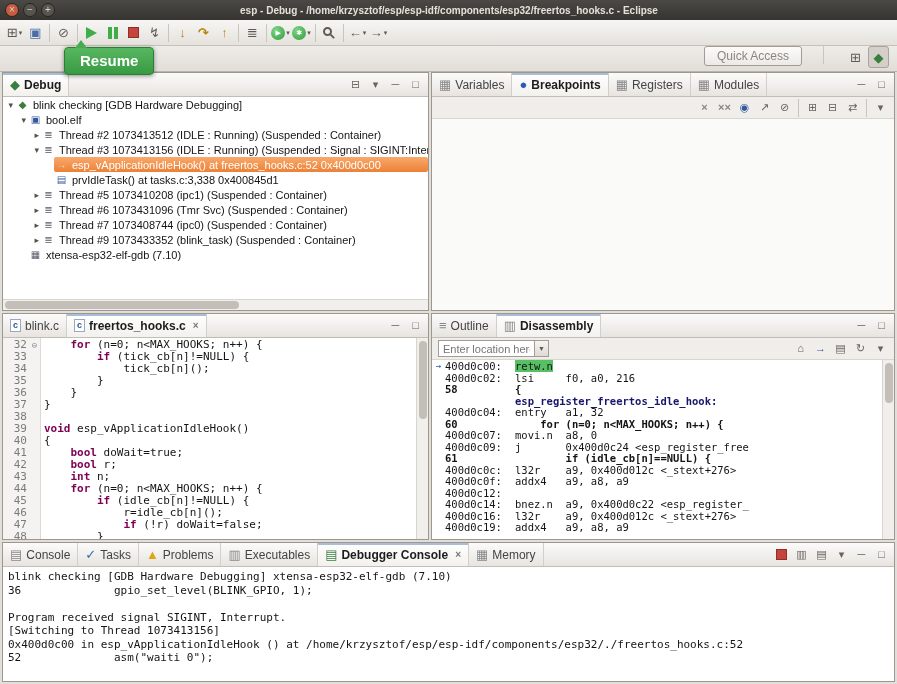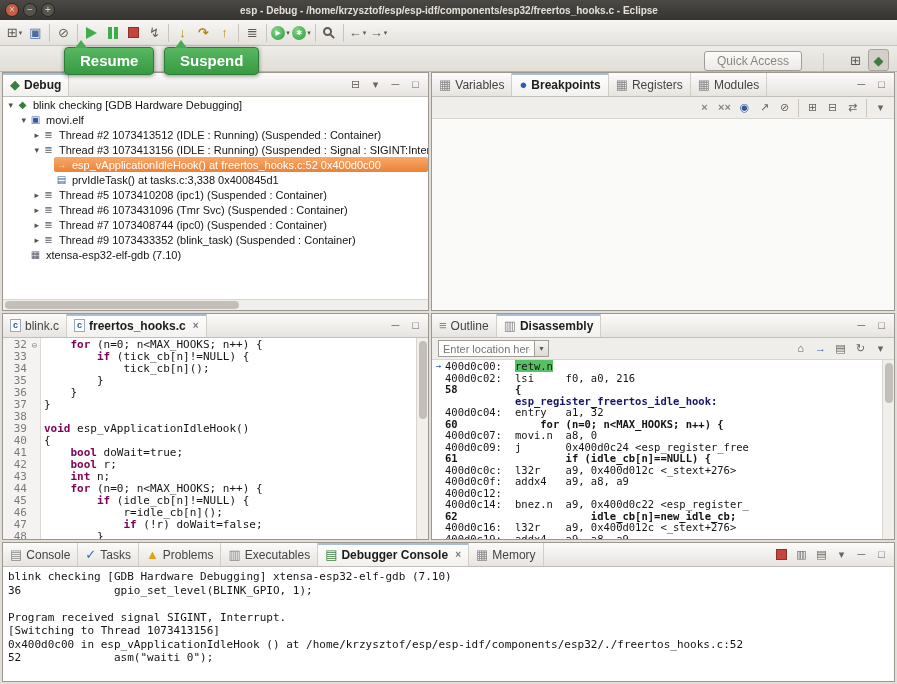--- a/index.html
+++ b/index.html
@@ -16,21 +16,21 @@
   .wbtn.close { background:#c75c41; }
   .title { flex:1; text-align:center; color:#e4e0d8; font-weight:bold; font-size:10px;
     white-space:nowrap; overflow:hidden; padding-right:54px; }
 
   
   .toolbar { position:absolute; top:20px; left:0; right:0; height:26px;
     background:linear-gradient(#f7f6f4,#e5e2dd); border-bottom:1px solid #c6c2bb;
     display:flex; align-items:center; padding:0 4px; }
   .row2 { position:absolute; top:46px; left:0; right:0; height:26px;
     background:linear-gradient(#eeece8,#e1ded8); border-bottom:1px solid #b9b5ae;
-    display:flex; align-items:flex-end; justify-content:flex-end; padding:0 8px; gap:18px; }
+    display:flex; align-items:flex-start; justify-content:flex-end; padding:0 8px; gap:18px; }
   .tbtn { height:22px; min-width:21px; display:inline-flex; align-items:center; justify-content:center;
     border-radius:3px; padding:0 1px; }
   .tbtn.pressed { background:#d4d0c9; border:1px solid #a9a49c; }
   .icon { display:inline-flex; align-items:center; justify-content:center; font-size:13px; color:#5f5b54; line-height:1; }
   .dd { font-size:7px; color:#5f5b54; margin-left:1px; }
   .tsep { width:1px; height:18px; background:#c9c5be; margin:0 3px; flex:none; }
   .quick-access { border:1px solid #a19c94; border-radius:3px; padding:2px 12px; color:#8a867f;
     background:linear-gradient(#fcfbfa,#eceae6); font-size:12px; }
 
   
@@ -194,21 +194,20 @@
         <span class="tbtn">
           <span class="icon ">⊞</span>
         </span>
         <span class="tbtn pressed">
           <span class="icon " style="color: rgb(59, 125, 63);">◆</span>
         </span>
       </span>
   </div>
 
   <div class="callout" style="left:64px; top:47px;">Resume</div>
-  <div class="callout" style="left:164px; top:47px;">Suspend</div>
 
   <div class="panel" id="debug-panel" style="left:2px; top:72px; width:427px; height:239px;">
     <div class="hdr">
       <div class="tabs" id="debug-tabs">
           <div class="tab active">
             <span class="icon " style="color: rgb(59, 125, 63);">◆</span>
             <span class="tab-label">Debug</span>
           </div>
         </div>
       <div class="hdr-tools" id="debug-tools">
@@ -231,21 +230,21 @@
           <span class="texp" style="width: 12px;">▾</span>
           <span class="tsel">
             <span class="icon  ticon" style="color: rgb(59, 125, 63);">◆</span>
             <span class="tlabel">blink checking [GDB Hardware Debugging]</span>
           </span>
         </div>
         <div class="trow">
           <span class="texp" style="width: 25px;">▾</span>
           <span class="tsel">
             <span class="icon  ticon" style="color: rgb(51, 88, 156);">▣</span>
-            <span class="tlabel">movi.elf</span>
+            <span class="tlabel">bool.elf</span>
           </span>
         </div>
         <div class="trow">
           <span class="texp" style="width: 38px;">▸</span>
           <span class="tsel">
             <span class="icon  ticon" style="color: rgb(85, 85, 102);">≣</span>
             <span class="tlabel">Thread #2 1073413512 (IDLE : Running) (Suspended : Container)</span>
           </span>
         </div>
         <div class="trow">
@@ -497,21 +496,20 @@
           <div class="drow dlabel"><span class="dgut"></span><span class="daddr"></span><span class="dtext">esp_register_freertos_idle_hook:</span></div>
           <div class="drow dinst"><span class="dgut"></span><span class="daddr">400d0c04:</span><span class="dtext">entry   a1, 32</span></div>
           <div class="drow dsrc"><span class="dgut"></span><span class="daddr">60</span><span class="dtext">    for (n=0; n&lt;MAX_HOOKS; n++) {</span></div>
           <div class="drow dinst"><span class="dgut"></span><span class="daddr">400d0c07:</span><span class="dtext">movi.n  a8, 0</span></div>
           <div class="drow dinst"><span class="dgut"></span><span class="daddr">400d0c09:</span><span class="dtext">j       0x400d0c24 &lt;esp_register_free</span></div>
           <div class="drow dsrc"><span class="dgut"></span><span class="daddr">61</span><span class="dtext">        if (idle_cb[n]==NULL) {</span></div>
           <div class="drow dinst"><span class="dgut"></span><span class="daddr">400d0c0c:</span><span class="dtext">l32r    a9, 0x400d012c &lt;_stext+276&gt;</span></div>
           <div class="drow dinst"><span class="dgut"></span><span class="daddr">400d0c0f:</span><span class="dtext">addx4   a9, a8, a9</span></div>
           <div class="drow dinst"><span class="dgut"></span><span class="daddr">400d0c12:</span></div>
           <div class="drow dinst"><span class="dgut"></span><span class="daddr">400d0c14:</span><span class="dtext">bnez.n  a9, 0x400d0c22 &lt;esp_register_</span></div>
-          <div class="drow dsrc"><span class="dgut"></span><span class="daddr">62</span><span class="dtext">            idle_cb[n]=new_idle_cb;</span></div>
           <div class="drow dinst"><span class="dgut"></span><span class="daddr">400d0c16:</span><span class="dtext">l32r    a9, 0x400d012c &lt;_stext+276&gt;</span></div>
           <div class="drow dinst"><span class="dgut"></span><span class="daddr">400d0c19:</span><span class="dtext">addx4   a9, a8, a9</span></div>
         </div>
       <div class="vscroll">
           <div class="vthumb" style="height:40px;"></div>
         </div>
     </div>
   </div>
 
   <div class="panel" id="console-panel" style="left:2px; top:542px; width:893px; height:140px;">

